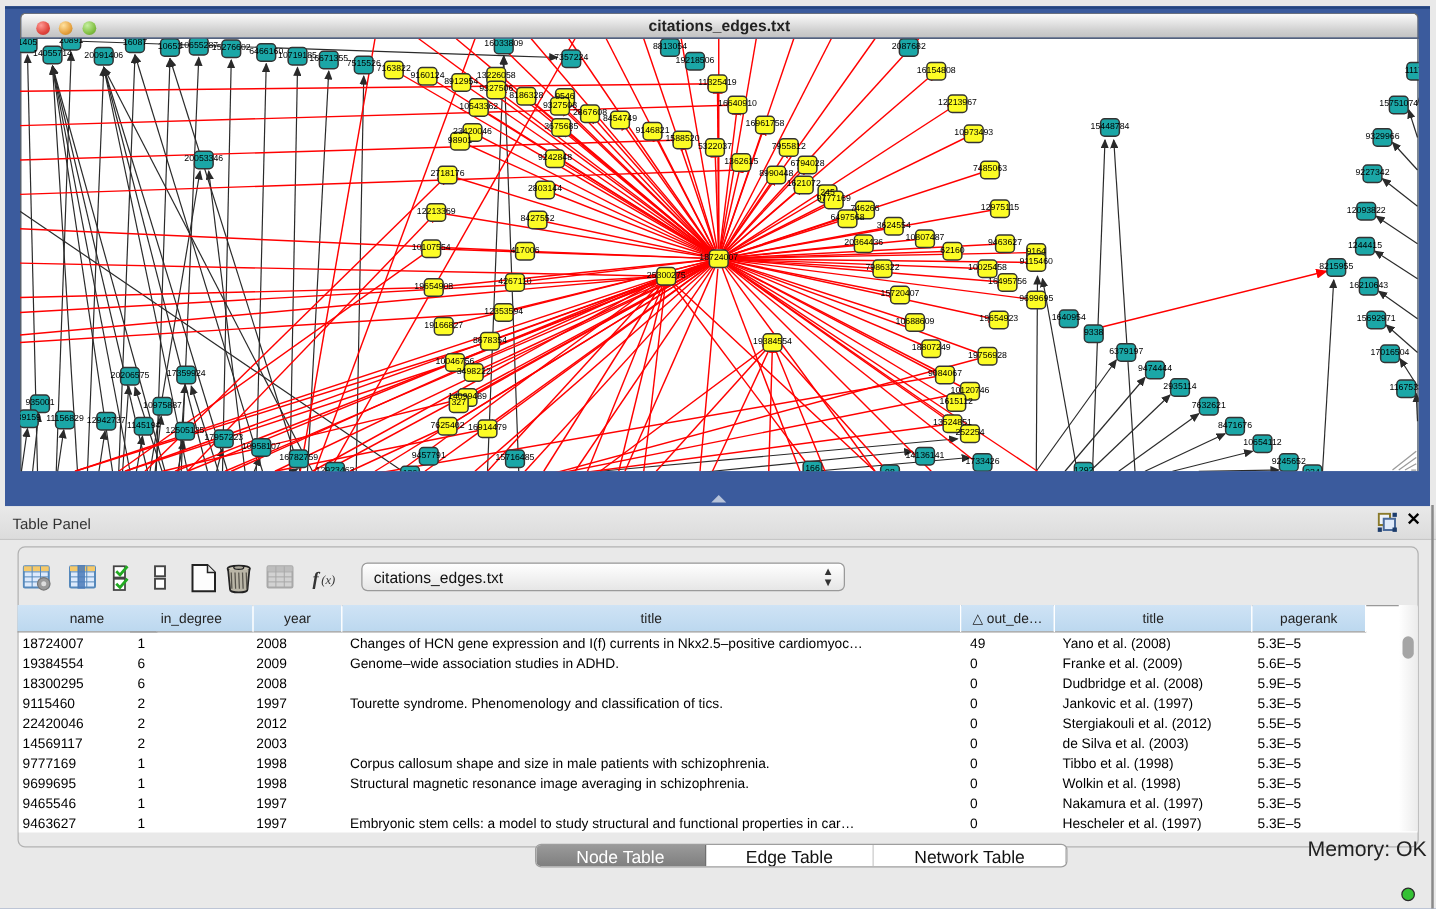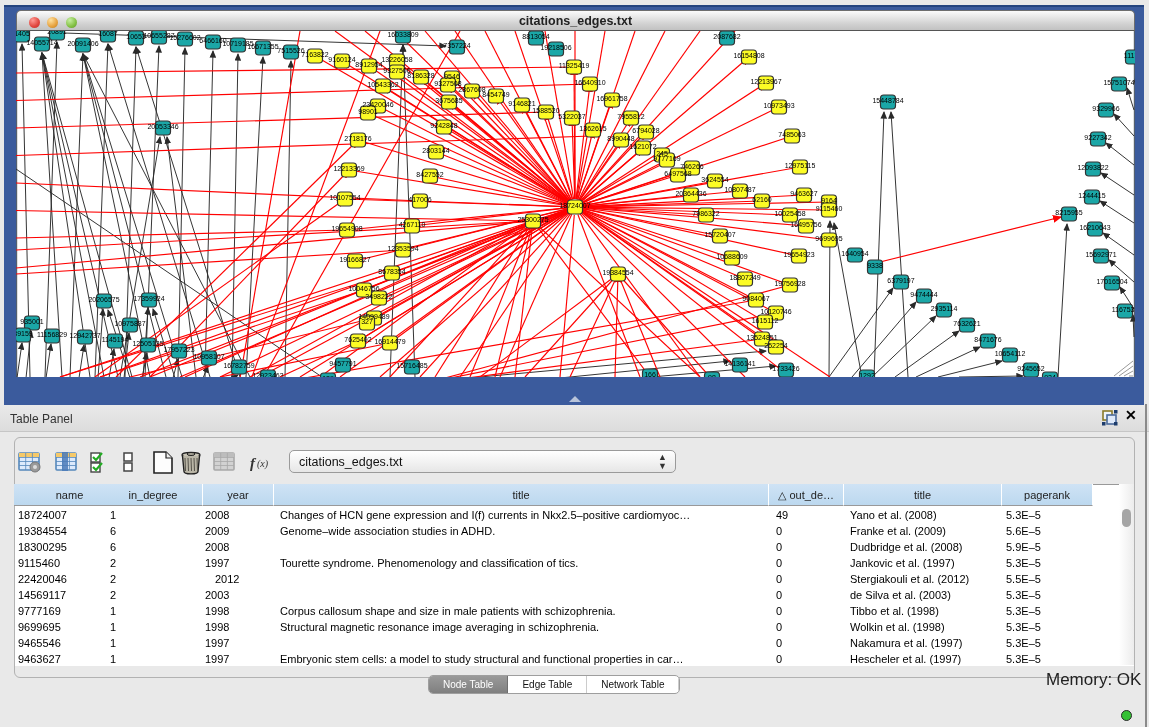--- a/index.html
+++ b/index.html
@@ -8,21 +8,21 @@
 .tl{position:absolute;top:5.5px;width:11px;height:11px;border-radius:50%}
 .title{position:absolute;top:3px;left:0;width:100%;text-align:center;font-size:12.5px;font-weight:bold;color:#222}
 .panelhdr{position:absolute;left:0;top:405px;width:1149px;height:27px;background:linear-gradient(#e9e9e9,#dcdcdc);border-bottom:1px solid #c6c6c6}
 .panelhdr span{position:absolute;left:10px;top:7px;font-size:12px;color:#333}
 .tbox{position:absolute;left:14px;top:437px;width:1121px;height:241px;background:#e9e9e9;border:1px solid #b2b2b2;border-radius:6px}
 .twhite{position:absolute;left:15px;top:484px;width:1119px;height:182px;background:#fff;border-top:1px solid #999}
 .hcell{position:absolute;top:484px;height:22px;background:linear-gradient(#cfe3f5,#bcd8ef);border-right:1px solid #fff;border-bottom:1px solid #999;font-size:11px;color:#222;text-align:center;line-height:22px}
 .row{position:absolute;left:0;top:0;width:1119px;height:16px;font-size:11px;color:#000}
 .row span{position:absolute;top:1px;white-space:nowrap}
 .tabs{position:absolute;left:428px;top:675px;height:19px;border:1px solid #9e9e9e;border-radius:5px;background:#fff;overflow:hidden;display:flex}
-.tabs div{font-size:10px;line-height:18px;padding:0 14px;color:#111;border-right:1px solid #ccc}
+.tabs div{font-size:14px;line-height:18px;padding:0 32px;color:#111;border-right:1px solid #ccc}
 .tabs .sel{background:linear-gradient(#9a9a9a,#7f7f7f);color:#fff;border-right:1px solid #6f6f6f}
 .mem{position:absolute;left:1046px;top:670px;width:70px;text-align:left;white-space:nowrap;font-size:17px;color:#222}
 .dot{position:absolute;left:1121px;top:710px;width:11px;height:11px;border-radius:50%;background:#35c135;border:1.5px solid #2a2a2a}
 .combo{position:absolute;left:289px;top:450px;width:387px;height:23px;border:1px solid #9a9a9a;border-radius:5px;background:linear-gradient(#fff,#e6e6e6);font-size:12.5px;line-height:22px;color:#111;padding-left:9px}
 .ud{position:absolute;right:8px;top:2px;font-size:9px;color:#333;line-height:9px;text-align:center}
 .icon{position:absolute;top:450px}
 .xbtn{position:absolute;left:1125px;top:407px;font-size:14px;font-weight:bold;color:#000}
 </style></head><body>
 <div class="desktop"></div>
 <div class="win">
@@ -639,21 +639,21 @@
     <span style="left:110px">2</span>
     <span style="left:205px">1997</span>
     <span style="left:280px">Tourette syndrome. Phenomenology and classification of tics.</span>
     <span style="left:776px">0</span>
     <span style="left:850px">Jankovic et al. (1997)</span>
     <span style="left:1006px">5.3E–5</span>
   </div>
 <div class="row" style="top:572px">
     <span style="left:18px">22420046</span>
     <span style="left:110px">2</span>
-    <span style="left:215px">2012</span>
+    <span style="left:205px">2012</span>
     <span style="left:776px">0</span>
     <span style="left:850px">Stergiakouli et al. (2012)</span>
     <span style="left:1006px">5.5E–5</span>
   </div>
 <div class="row" style="top:588px">
     <span style="left:18px">14569117</span>
     <span style="left:110px">2</span>
     <span style="left:205px">2003</span>
     <span style="left:776px">0</span>
     <span style="left:850px">de Silva et al. (2003)</span>

